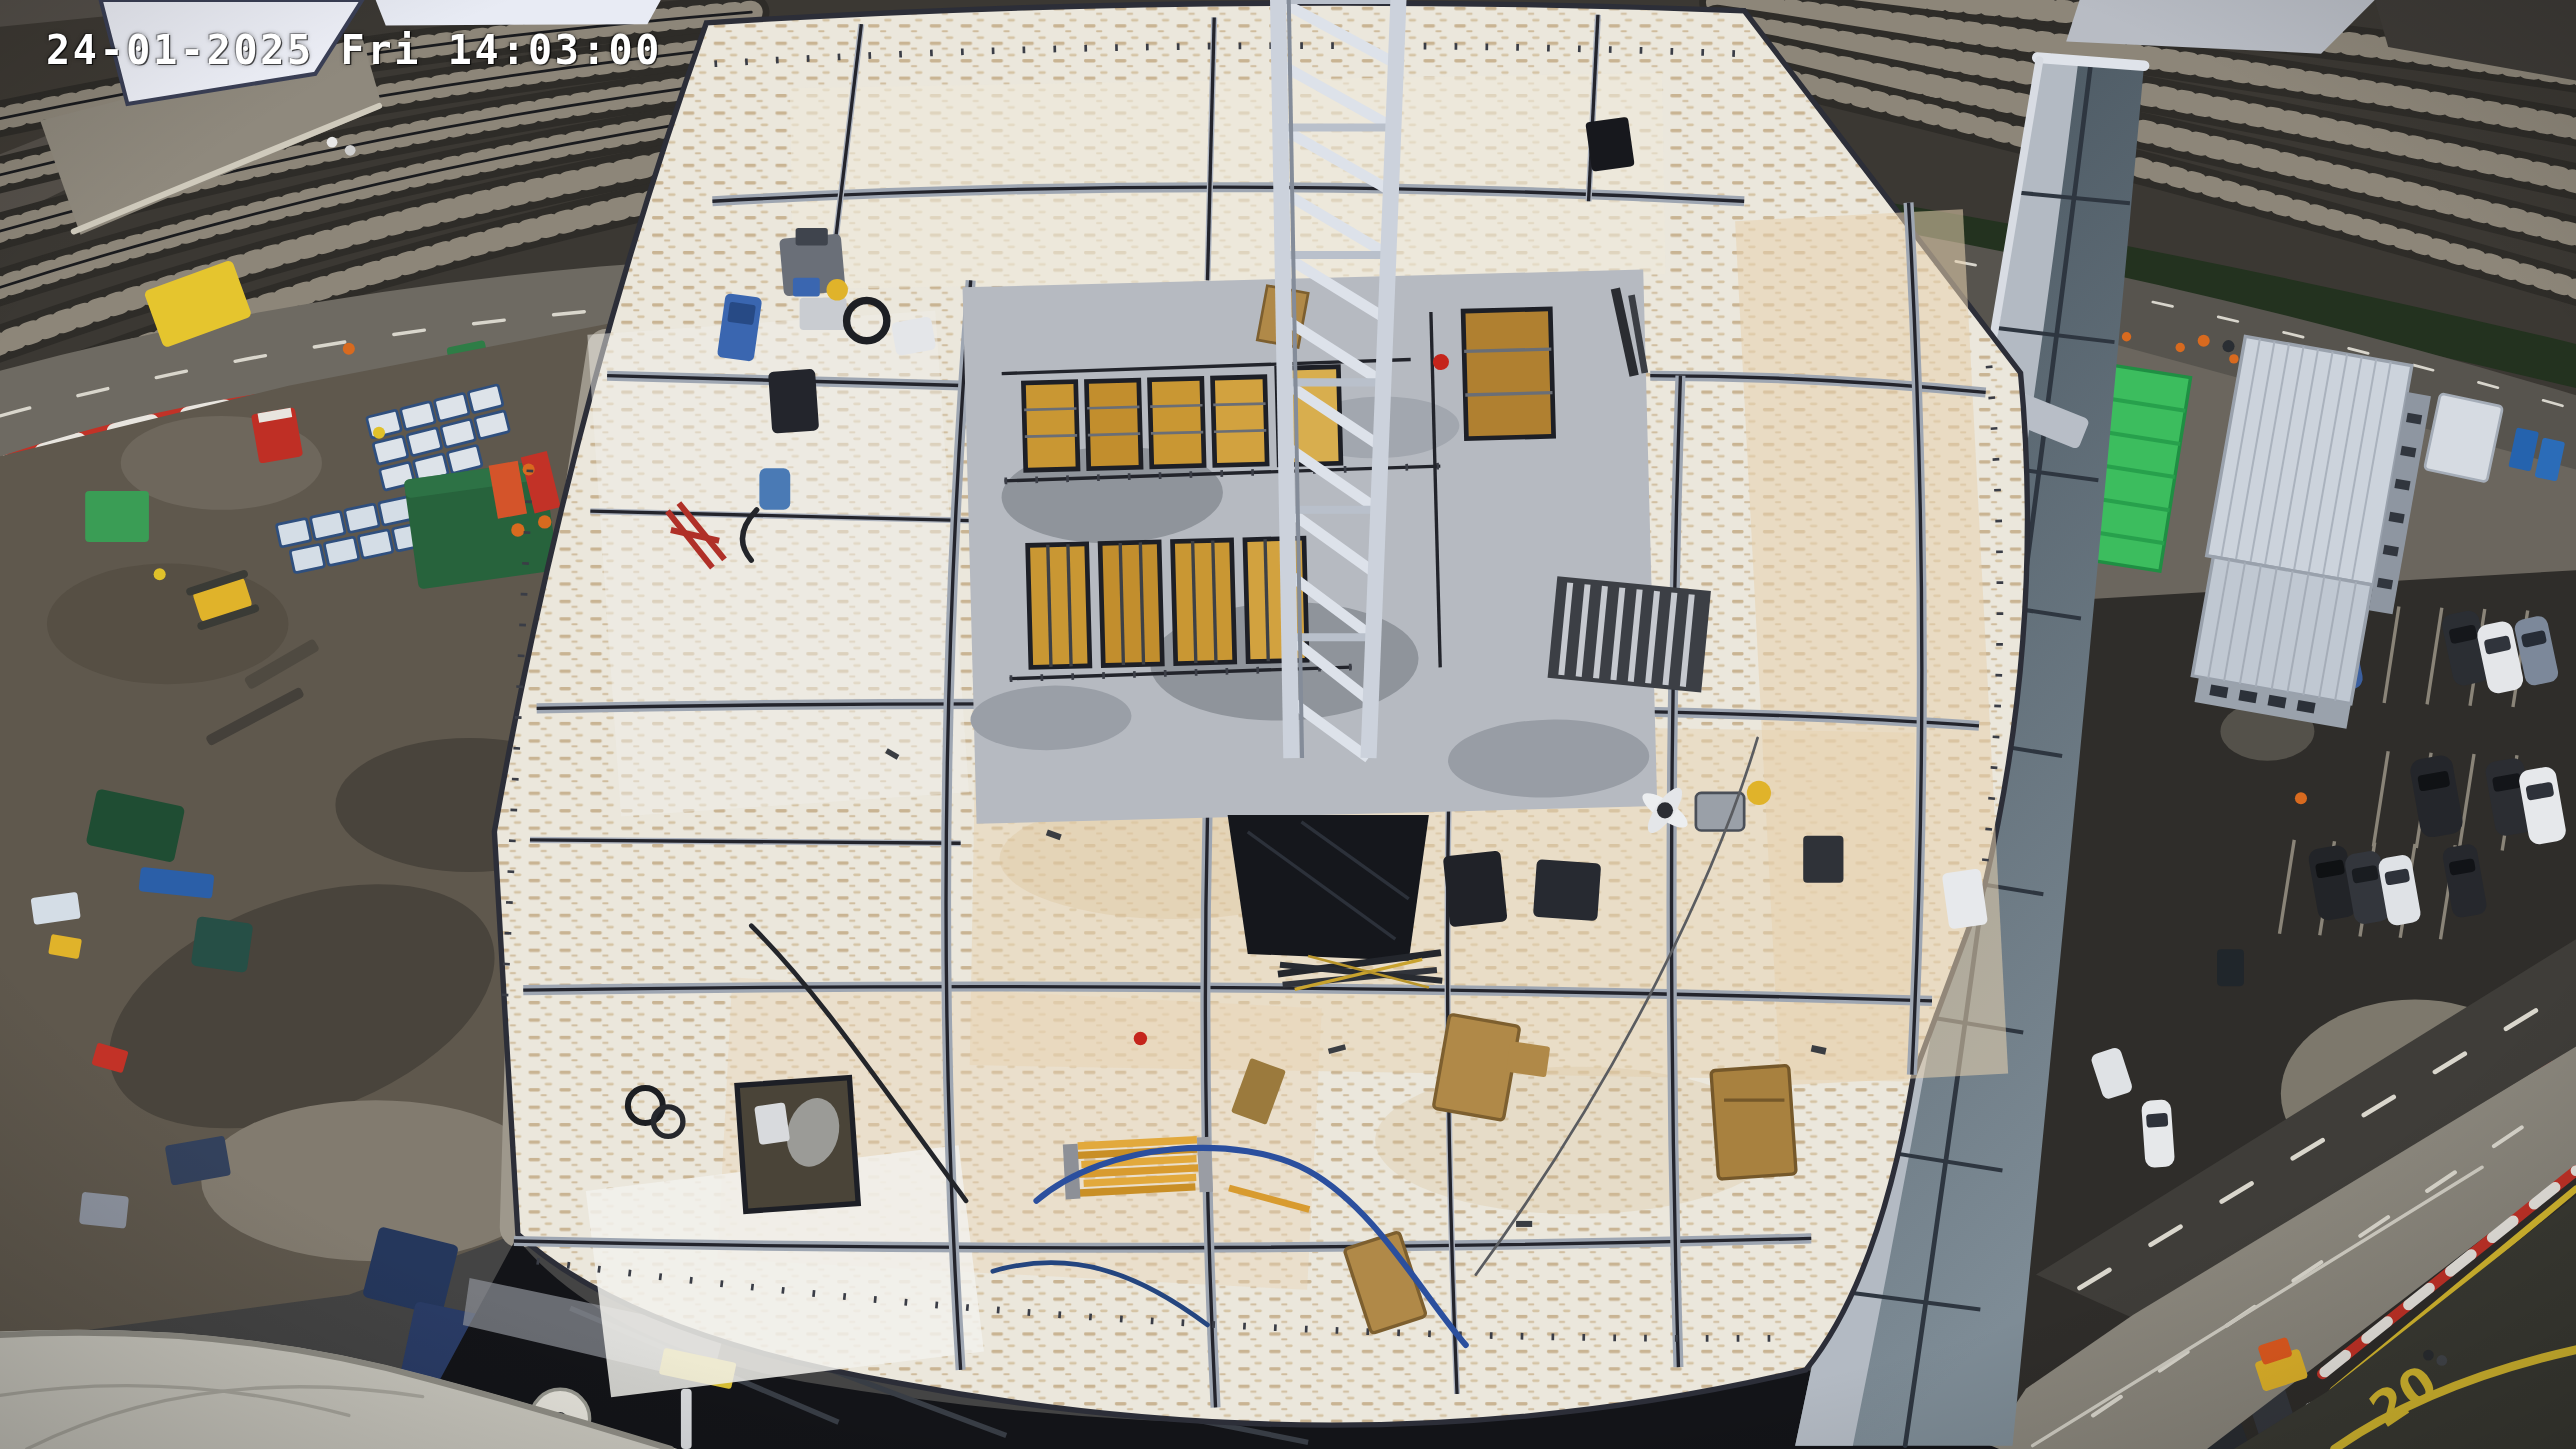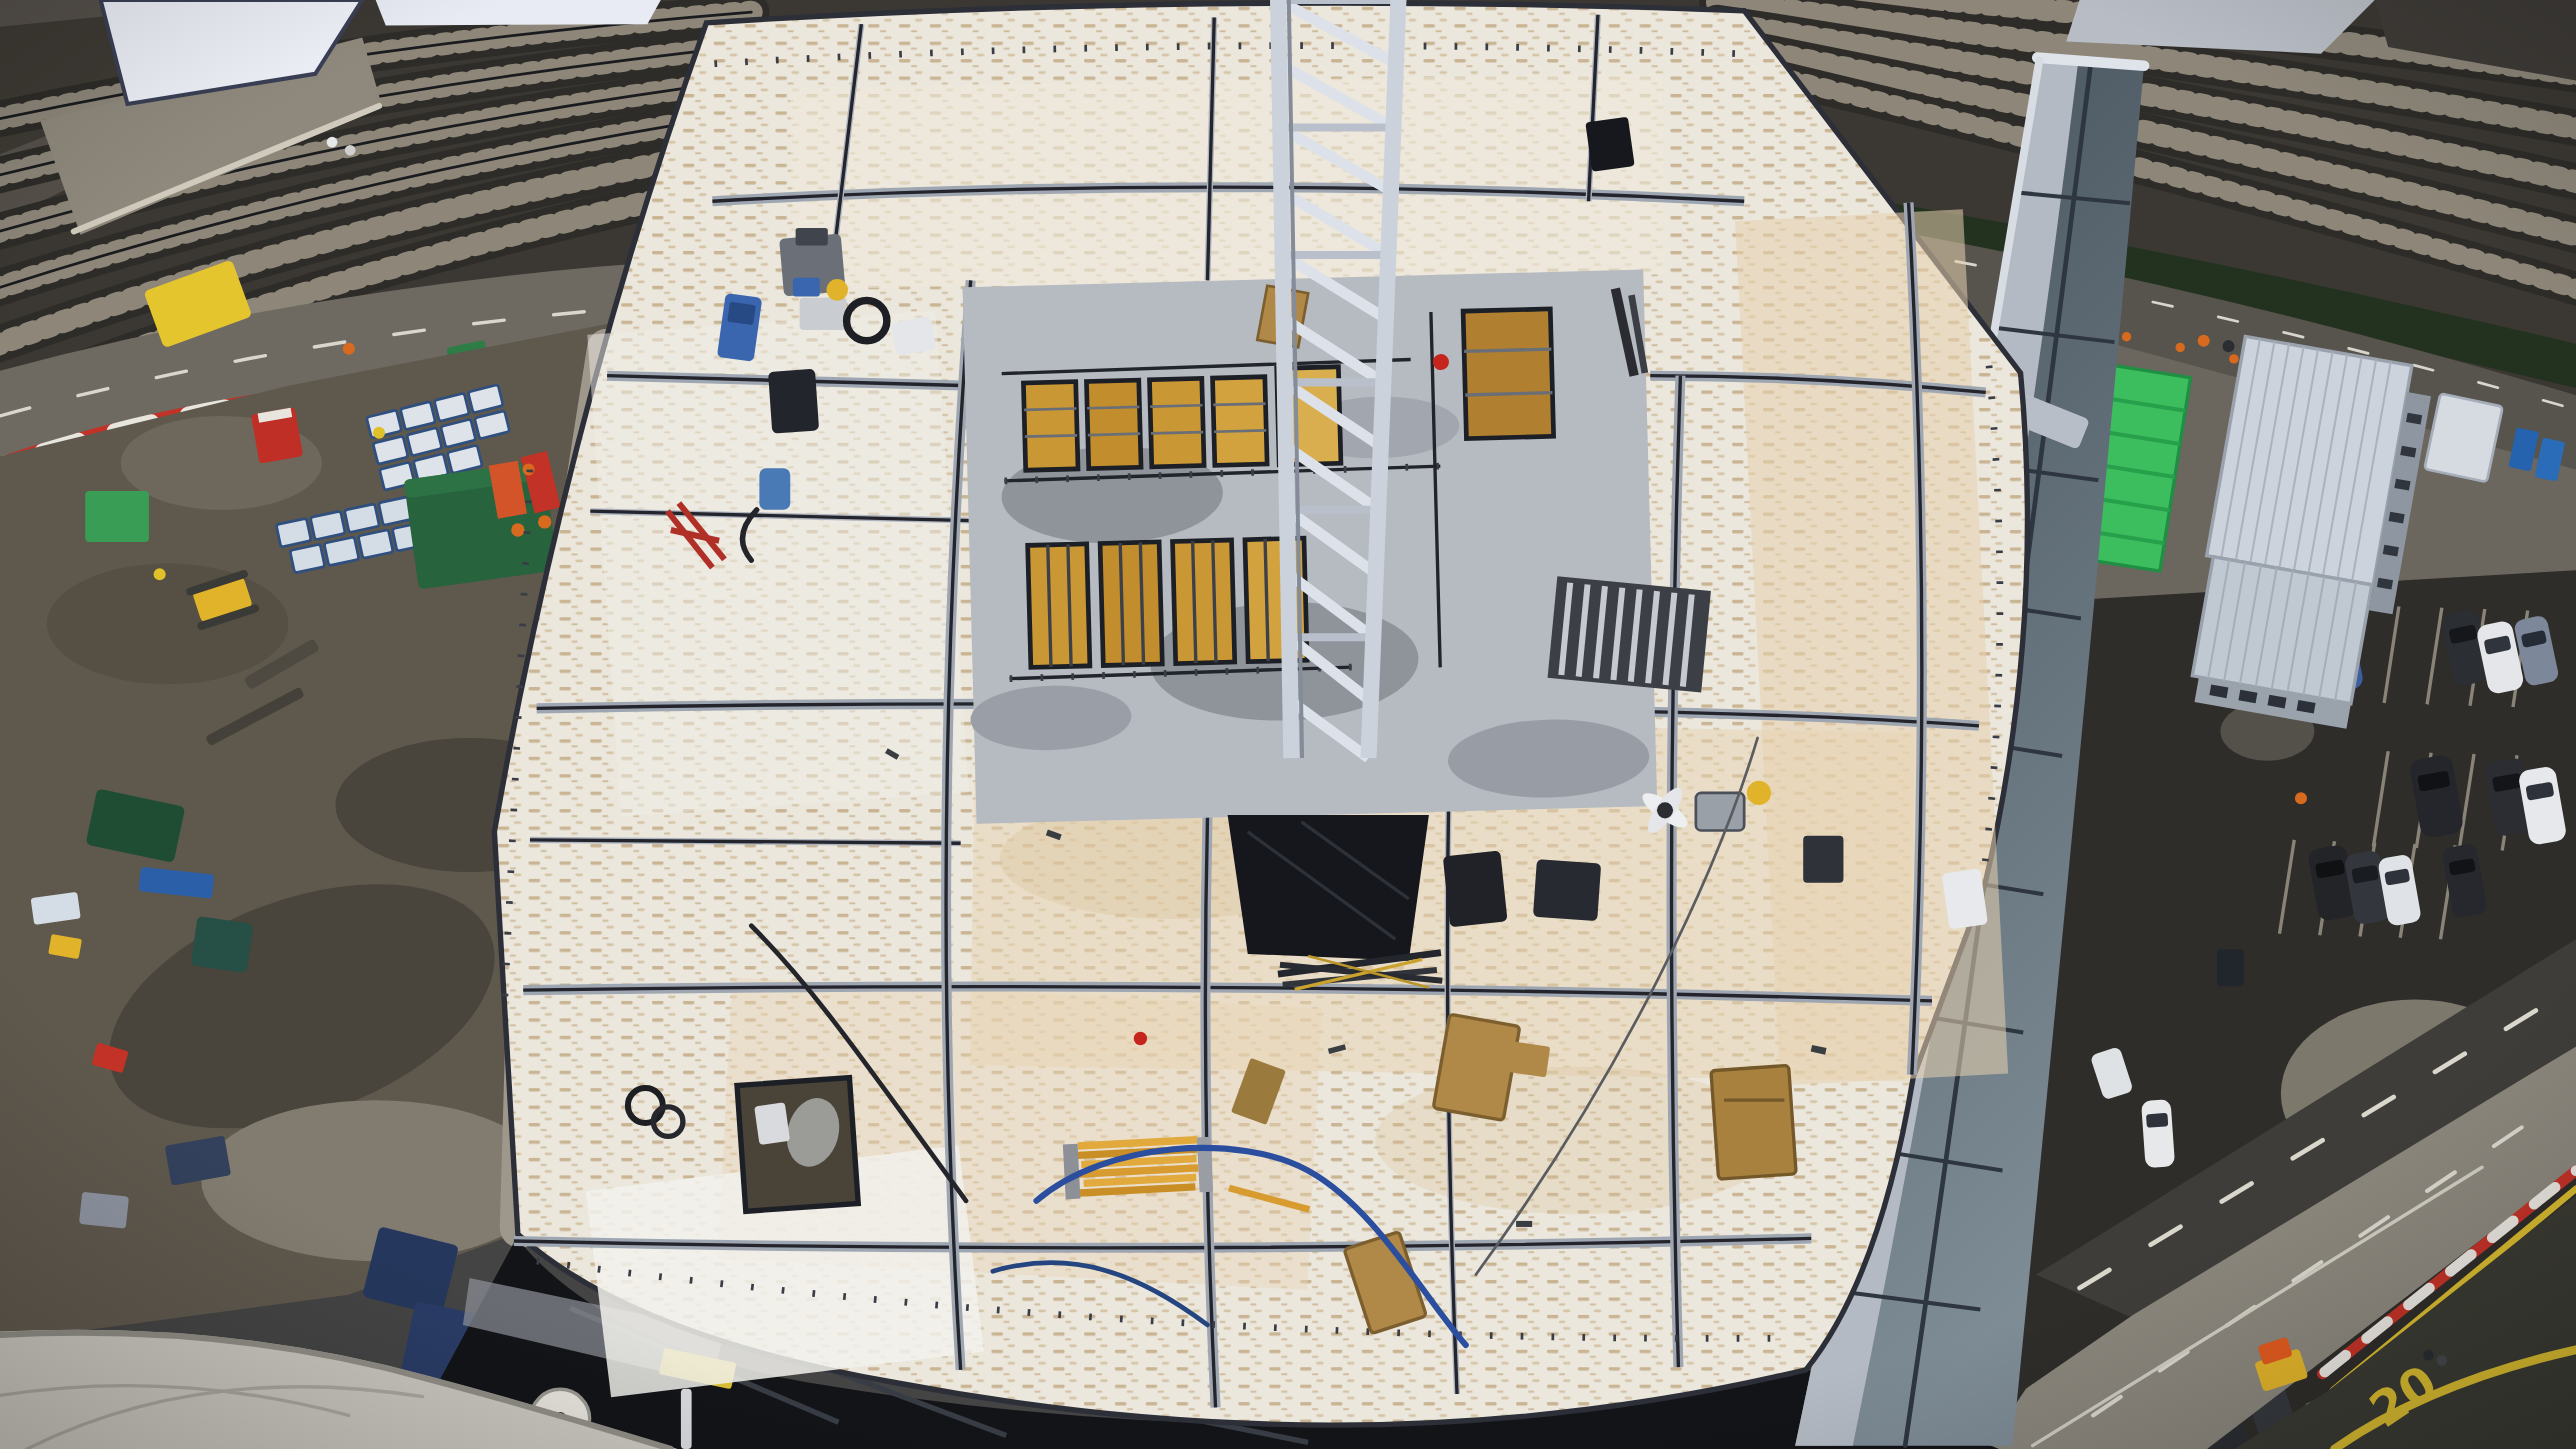--- a/index.html
+++ b/index.html
@@ -688,14 +688,15 @@
       </g>
       <line x1="1905" y1="-10" x2="1925" y2="1130" stroke="var(--c-crane)" stroke-width="24"></line>
       <line x1="2085" y1="-10" x2="2040" y2="1130" stroke="var(--c-crane)" stroke-width="24"></line>
       <line x1="1921" y1="-10" x2="1941" y2="1130" stroke="#848c99" stroke-width="6"></line>
     </g>
   </g>
 
   <rect x="0" y="0" width="3840" height="2160" fill="url(#vig)"></rect>
 </svg>
 
+<div id="timestamp">24-01-2025 Fri 14:03:00</div>
 </div>
 
 
 </body></html>

